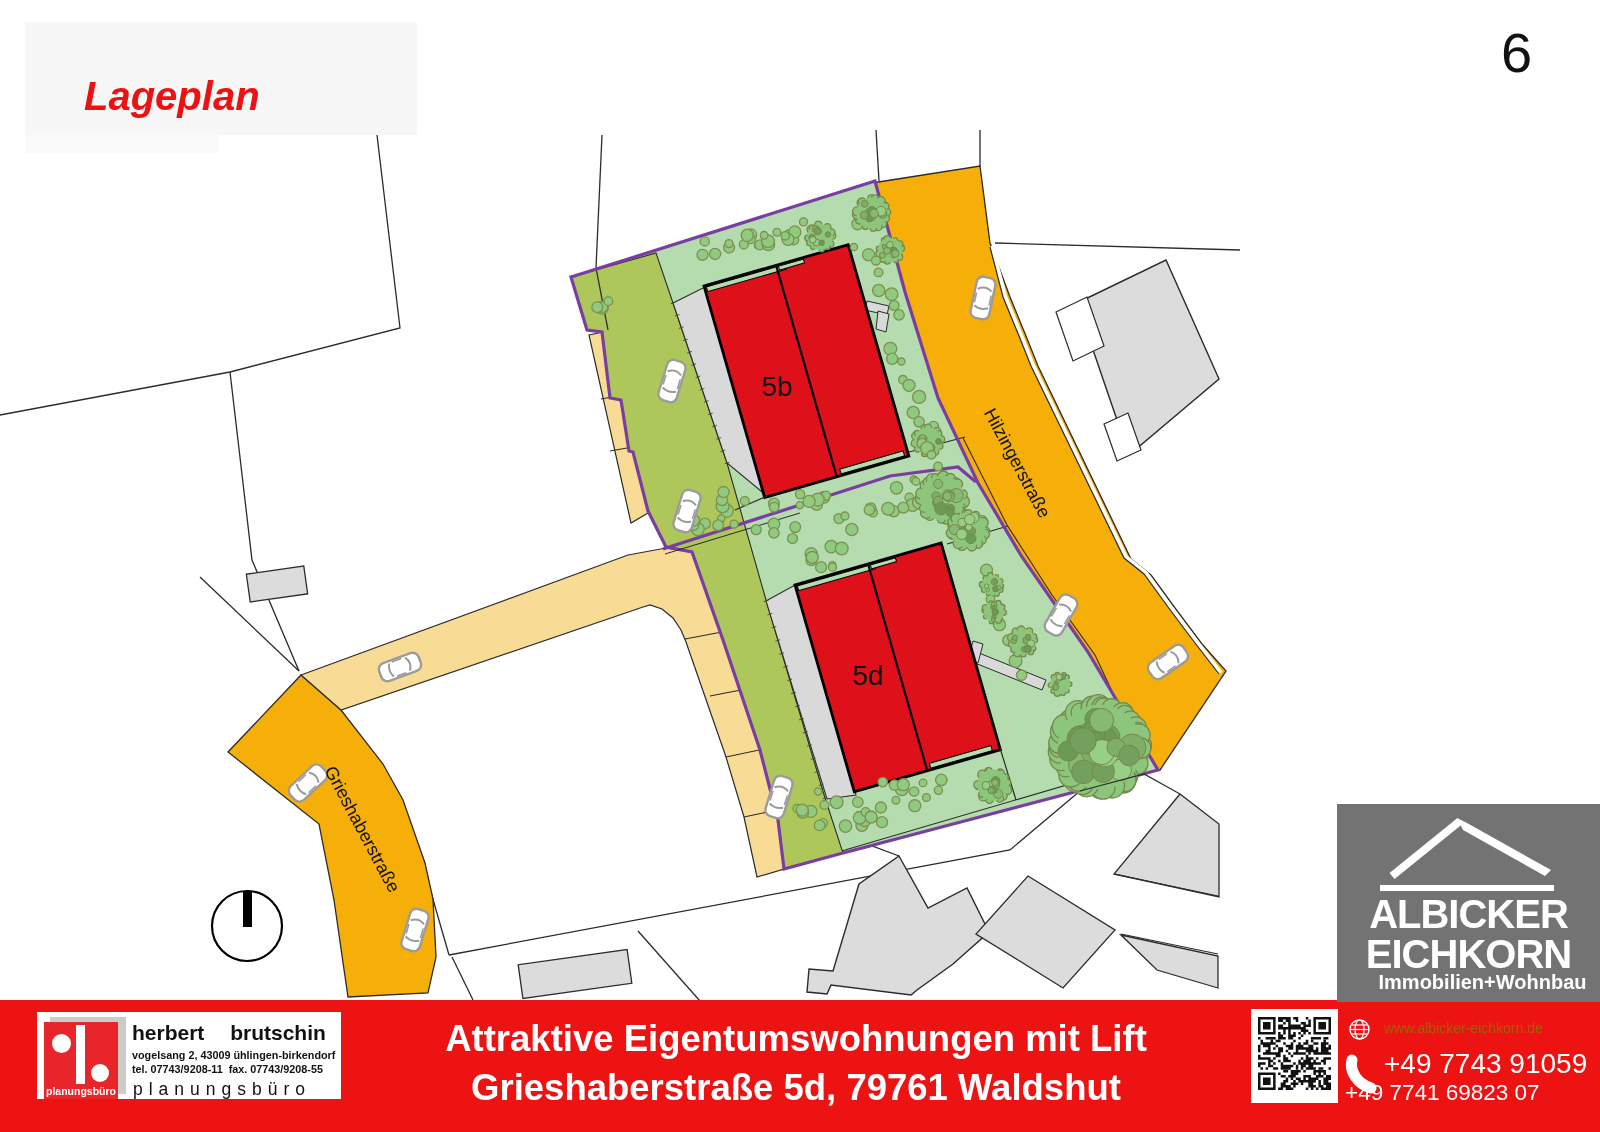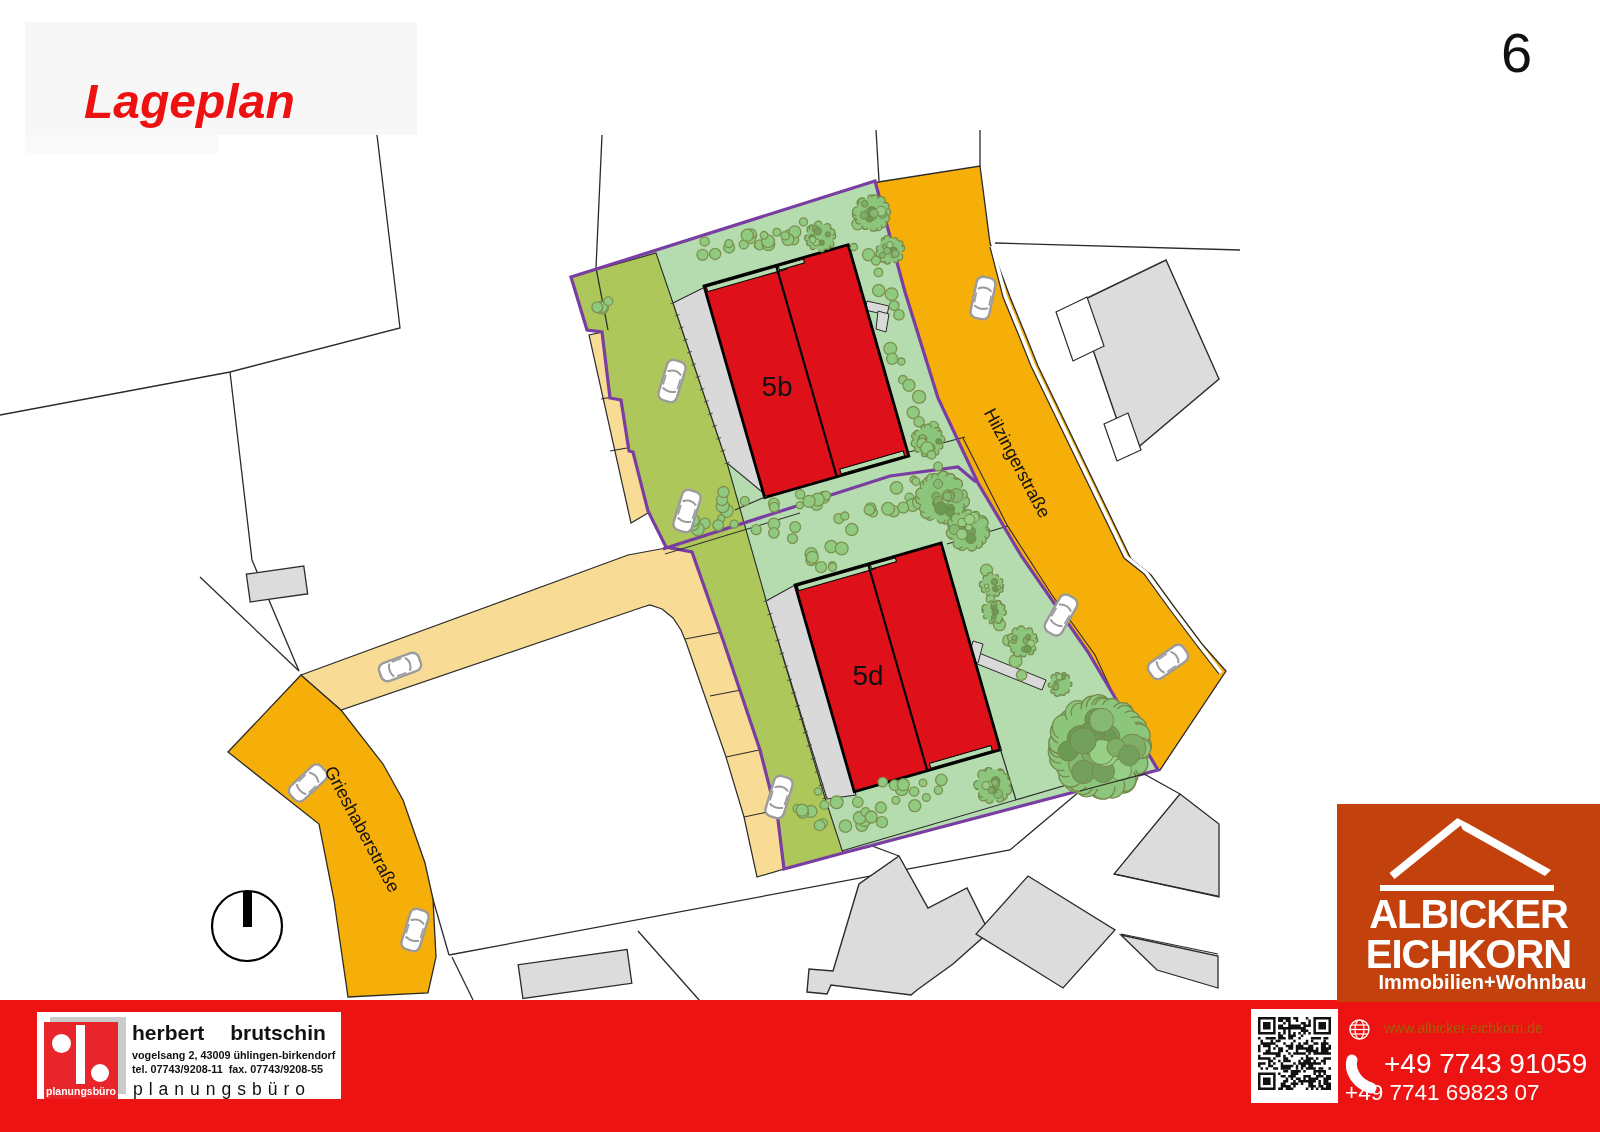--- a/index.html
+++ b/index.html
@@ -700,21 +700,21 @@
 <line x1="1121" y1="934" x2="1218" y2="954" stroke="#2B2B2B" stroke-width="1.2"></line>
 
 <text x="1012" y="466" transform="rotate(62 1012 466)" font-family="Liberation Sans, sans-serif" font-size="18" fill="#111" text-anchor="middle">Hilzingerstraße</text>
 
 <text x="357" y="832" transform="rotate(62 357 832)" font-family="Liberation Sans, sans-serif" font-size="18" fill="#111" text-anchor="middle">Grieshaberstraße</text>
 
 <circle cx="247" cy="926" r="35" fill="none" stroke="#000" stroke-width="2.2"></circle>
 <rect x="243" y="891" width="9" height="36" fill="#000"></rect>
 </svg>
 
-<div class="abs" style="left:84px;top:74px;font-size:48px;font-weight:bold;font-style:italic;color:#EE1111;letter-spacing:0px;">Lageplan</div>
+<div class="abs" style="left:84px;top:74px;font-size:40px;font-weight:bold;font-style:italic;color:#EE1111;letter-spacing:0px;">Lageplan</div>
 
 <div class="abs" style="left:1501px;top:20px;font-size:56px;color:#111;">6</div>
 
 <div class="abs" style="left:0;top:1000px;width:1600px;height:132px;background:#EC1312;"></div>
 
 <div class="abs" style="left:37px;top:1012px;width:304px;height:87px;background:#fff;">
 
   <div class="abs" style="left:13px;top:5px;width:76px;height:77px;background:#C9CCCB;"></div>
 
   <div class="abs" style="left:7px;top:10px;width:74px;height:77px;background:#E8252A;"></div>
@@ -729,22 +729,23 @@
 
   <div class="abs" style="left:95px;top:9px;font-size:21px;font-weight:bold;color:#111;word-spacing:20px;white-space:nowrap;">herbert brutschin</div>
 
   <div class="abs" style="left:95px;top:37px;font-size:10.8px;font-weight:bold;color:#111;white-space:nowrap;">vogelsang 2, 43009 ühlingen-birkendorf</div>
 
   <div class="abs" style="left:95px;top:51px;font-size:10.8px;font-weight:bold;color:#111;white-space:nowrap;">tel. 07743/9208-11&nbsp;&nbsp;fax. 07743/9208-55</div>
 
   <div class="abs" style="left:96px;top:67px;font-size:17.5px;color:#111;letter-spacing:6px;white-space:nowrap;">planungsbüro</div>
 </div>
 
-
-<div class="abs" style="left:1337px;top:804px;width:263px;height:198px;background:#c2410c;">
+<div class="abs" style="left:341px;top:1014px;width:910px;text-align:center;color:#fff;font-weight:bold;font-size:36.5px;line-height:49px;">Attraktive Eigentumswohnungen mit Lift<br>Grieshaberstraße 5d, 79761 Waldshut</div>
+
+<div class="abs" style="left:1337px;top:804px;width:263px;height:198px;background:#737373;">
 
   <svg class="abs" style="left:40px;top:9px;" width="180" height="80" viewBox="0 0 180 80">
     <path d="M15 63 L83 8" fill="none" stroke="#fff" stroke-width="8"></path>
     <path d="M80 5 L90 10 L174 57 L168 63 L86 17 Z" fill="#fff"></path>
     <rect x="3" y="72" width="174" height="6" fill="#fff"></rect>
   </svg>
 
   <div class="abs" style="left:0px;top:88px;width:263px;text-align:center;font-size:40px;font-weight:bold;color:#fff;letter-spacing:-1px;">ALBICKER</div>
 
   <div class="abs" style="left:0px;top:128px;width:263px;text-align:center;font-size:40px;font-weight:bold;color:#fff;letter-spacing:-1px;">EICHKORN</div>

